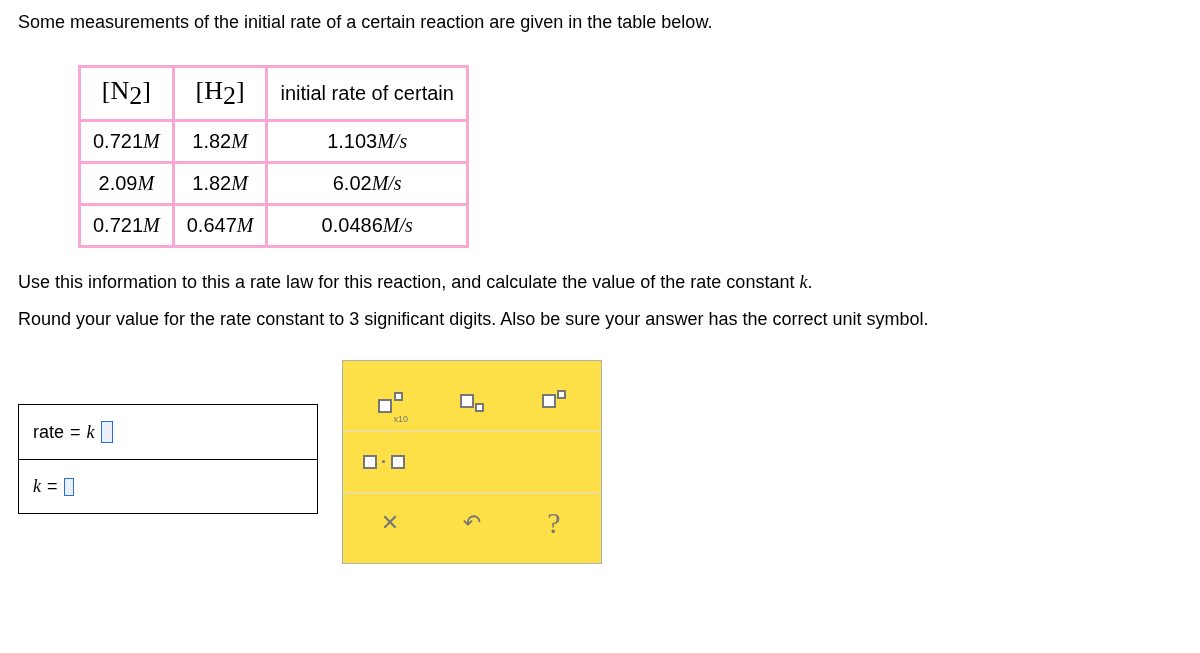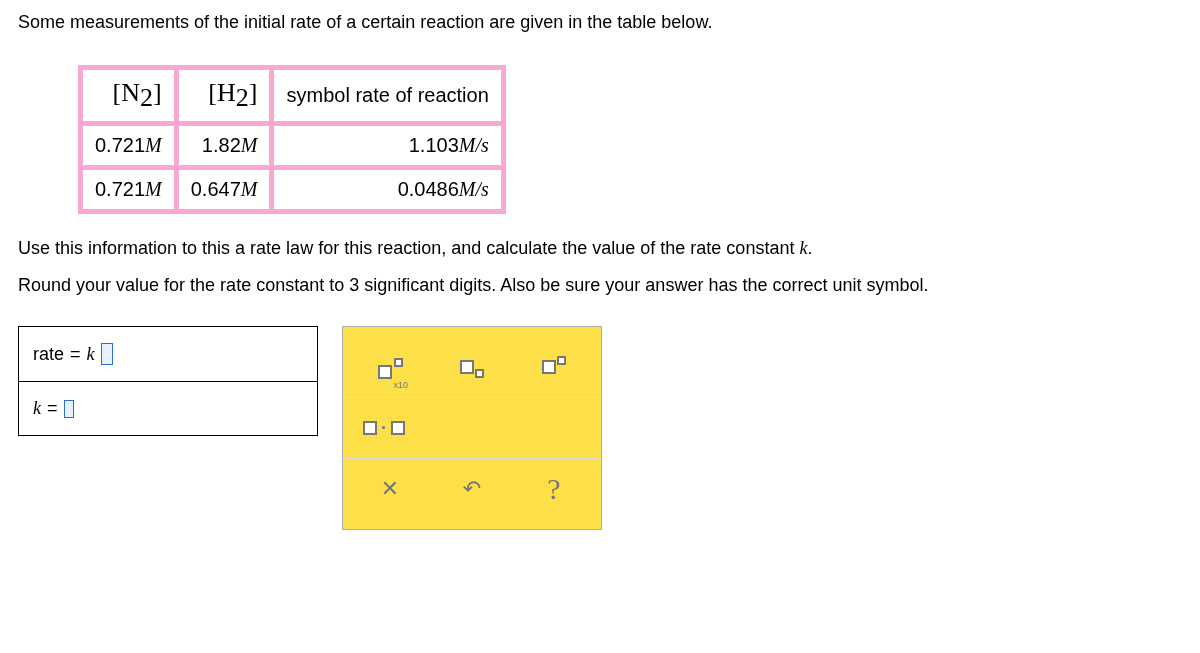--- a/index.html
+++ b/index.html
@@ -11,40 +11,41 @@
       padding: 12px 18px;
       width: 1200px;
     }
     .intro { margin-bottom: 32px; }
     .data-table {
       border-collapse: collapse;
       margin-left: 60px;
       margin-bottom: 24px;
     }
     .data-table td, .data-table th {
-      border: 5px solid #f9a8d4;
+      border: 3px solid #f9a8d4;
       padding: 8px 12px;
-      text-align: right;
+      text-align: center;
       font-size: 20px;
     }
     .data-table th { font-weight: normal; }
     .hdr-rate { font-weight: bold; font-size: 18px; }
     .ital { font-style: italic; font-family: 'Times New Roman', serif; }
     .sub { font-size: 0.7em; vertical-align: sub; }
     .bracket { font-family: 'Times New Roman', serif; font-size: 26px; }
     .prompt-line { margin-bottom: 16px; }
     .answer-area {
       display: flex;
       gap: 24px;
       margin-top: 30px;
       align-items: flex-start;
     }
     .answer-boxes {
       border: 1px solid #000;
       width: 300px;
+      margin-top: 44px;
     }
     .answer-row {
       padding: 16px 14px;
       display: flex;
       align-items: center;
       gap: 6px;
       font-size: 18px;
     }
     .answer-row + .answer-row { border-top: 1px solid #000; }
     .placeholder-box {
@@ -129,26 +130,31 @@
 
 <table class="data-table">
   <tbody>
       <tr>
     <th>
       <span class="bracket">[</span><span class="bracket">N</span><span class="sub bracket">2</span><span class="bracket">]</span>
     </th>
     <th>
       <span class="bracket">[</span><span class="bracket">H</span><span class="sub bracket">2</span><span class="bracket">]</span>
     </th>
-    <th class="hdr-rate">symbol rate of reaction</th>
+    <th class="hdr-rate">initial rate of certain</th>
   </tr>
   <tr>
     <td><span>0.721</span><span class="ital">M</span></td>
     <td><span>1.82</span><span class="ital">M</span></td>
     <td><span>1.103</span><span class="ital">M/s</span></td>
+  </tr>
+  <tr>
+    <td><span>2.09</span><span class="ital">M</span></td>
+    <td><span>1.82</span><span class="ital">M</span></td>
+    <td><span>6.02</span><span class="ital">M/s</span></td>
   </tr>
   <tr>
     <td><span>0.721</span><span class="ital">M</span></td>
     <td><span>0.647</span><span class="ital">M</span></td>
     <td><span>0.0486</span><span class="ital">M/s</span></td>
   </tr>
 </tbody>
   </table>
 
 <p class="prompt-line">

